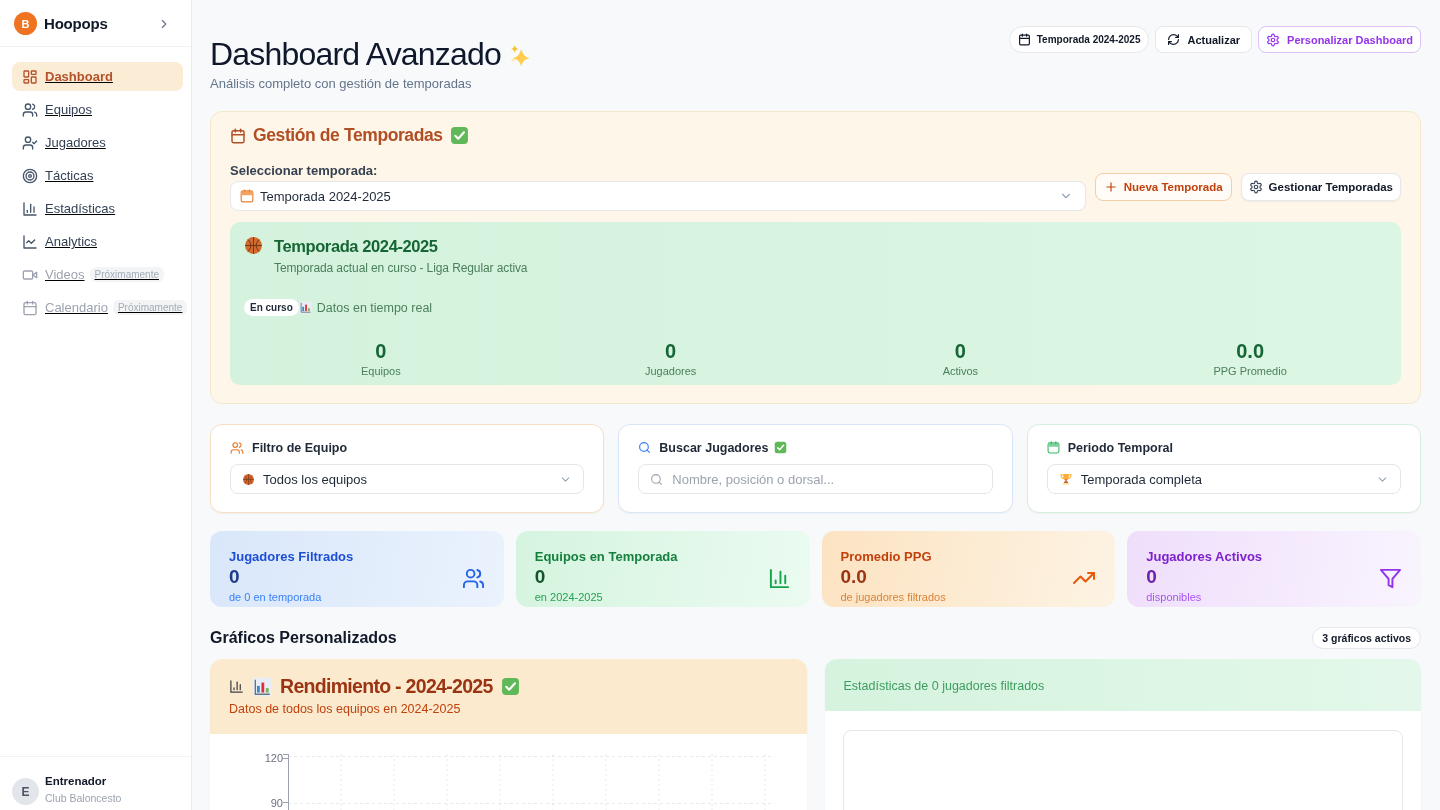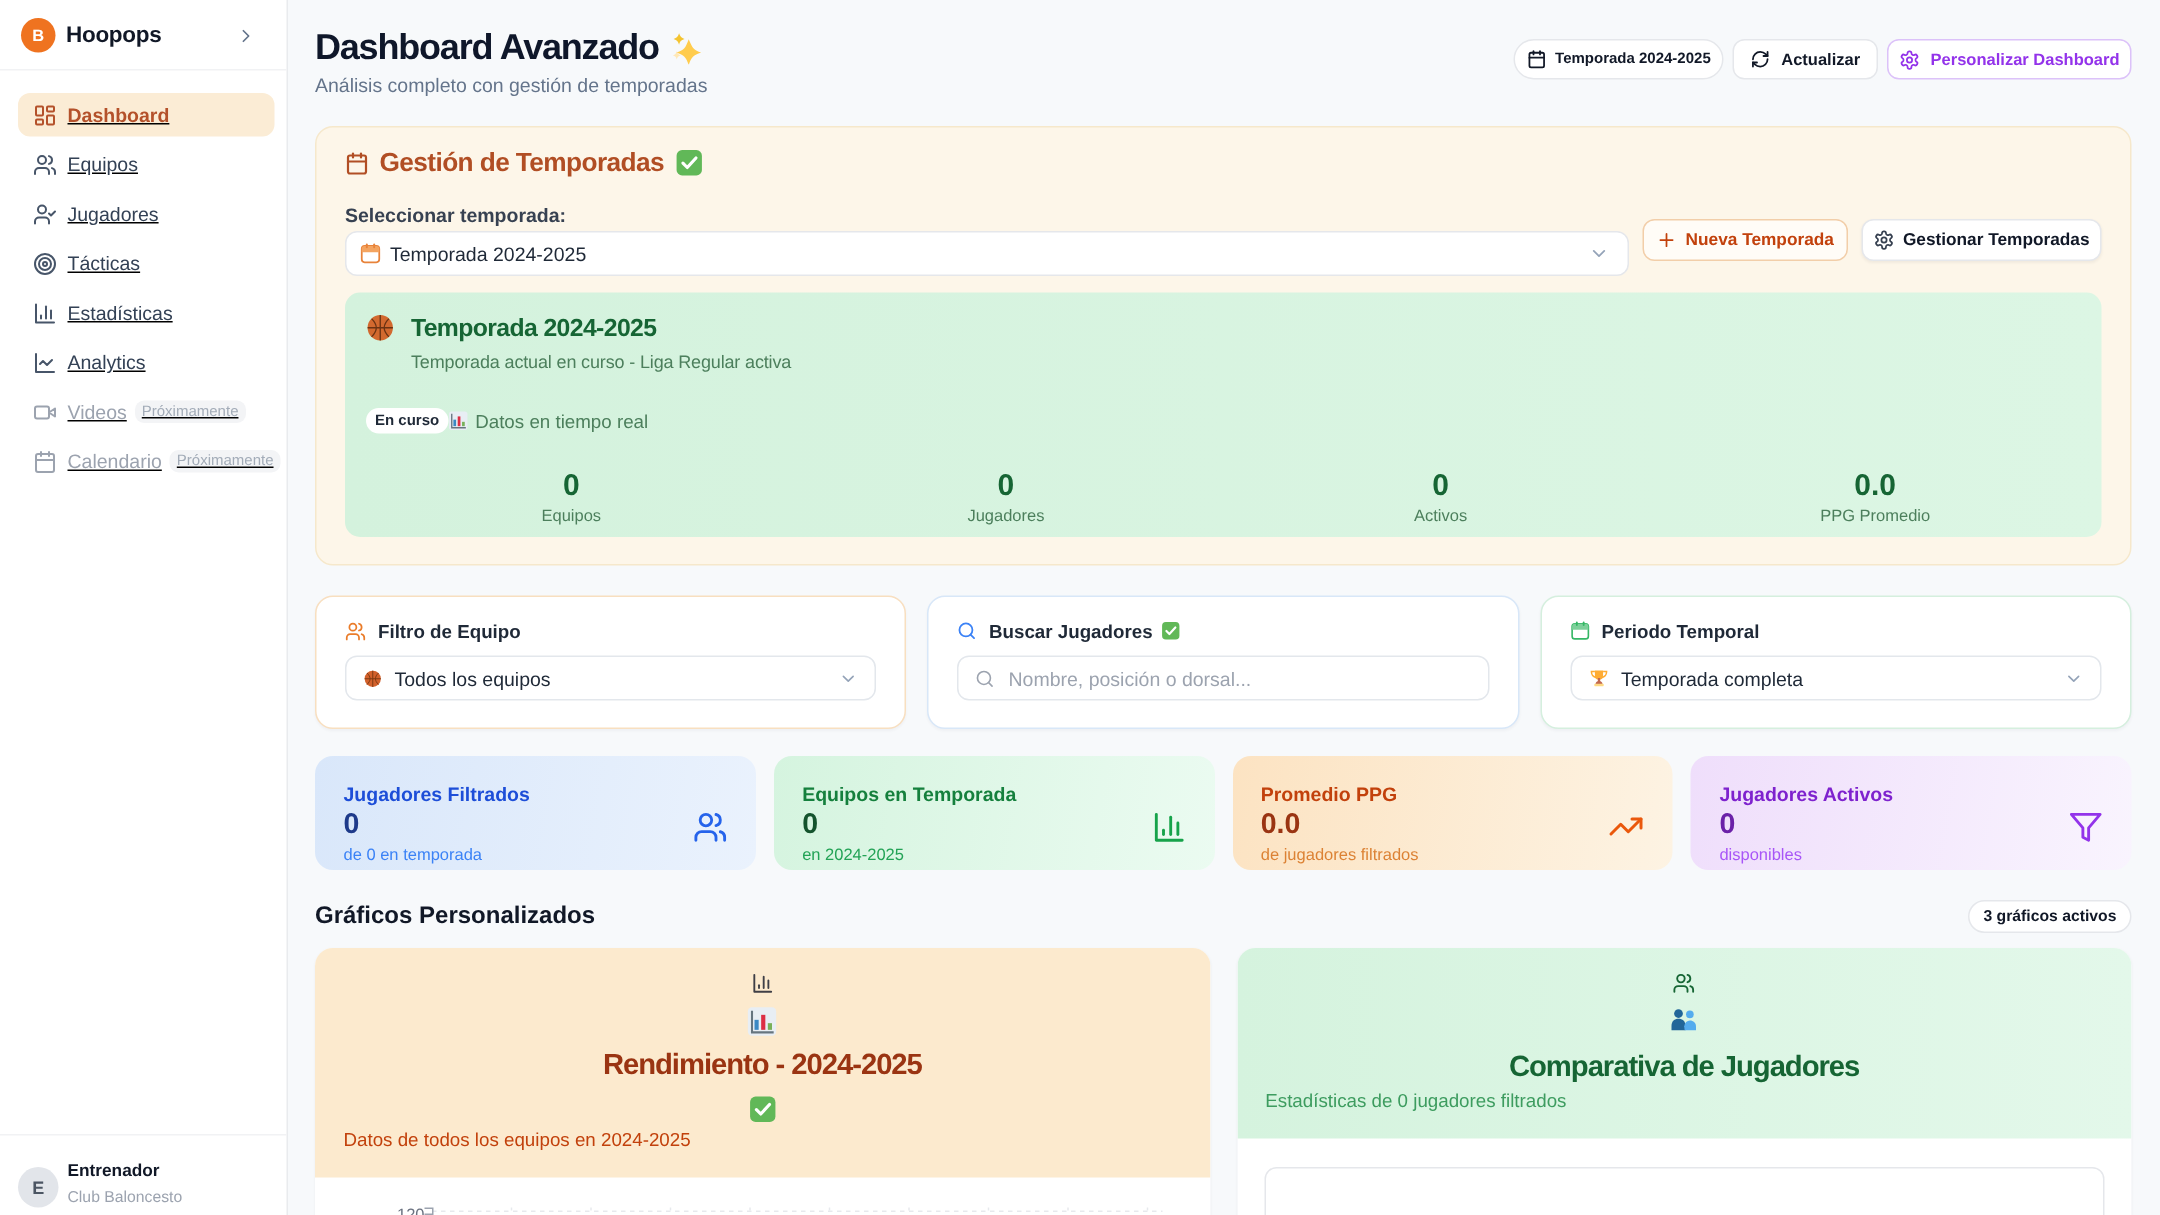--- a/index.html
+++ b/index.html
@@ -24,21 +24,21 @@
 .side-spacer { flex:1; }
 .user-row { border-top:1px solid #F1F2F4; padding:21px 14px 5px 12px; display:flex; align-items:center; }
 .user-avatar { width:27px; height:27px; border-radius:50%; background:#E2E5EA; color:#4B5563; font-size:12px; font-weight:bold; display:flex; align-items:center; justify-content:center; }
 .user-meta { margin-left:6px; margin-top:-4px; }
 .user-name { font-size:11.5px; font-weight:bold; color:#111827; }
 .user-sub { font-size:10.5px; color:#9CA3AF; margin-top:5px; }
 
 
 .main { flex:1; padding:16px 19px 0 18px; }
 .page-head { display:flex; justify-content:space-between; align-items:flex-start; }
-.page-title { font-size:24px; font-weight:bold; color:#0F172A; letter-spacing:-0.8px; display:flex; align-items:center; gap:7px; padding-top:2px; }
+.page-title { font-size:32px; font-weight:normal; color:#0F172A; letter-spacing:-0.8px; display:flex; align-items:center; gap:7px; padding-top:2px;margin-top:18px; }
 .page-sub { font-size:13px; color:#64748B; margin-top:3px; }
 .head-actions { display:flex; gap:6px; margin-top:10px; }
 .btn { display:flex; align-items:center; gap:7px; height:27px; background:#fff; border:1px solid #E5E7EB; border-radius:8px; padding:0 11px; font-size:11px; font-weight:600; color:#111827; }
 .btn.pill { border-radius:999px; font-size:10px; font-weight:bold; padding:0 8px; gap:6px; }
 .btn.purple { color:#9333EA; border-color:#DCC2F9; padding:0 7px; }
 
 
 .gestion { margin-top:20px; background:#FDF6E9; border:1px solid #F6E8CB; border-radius:12px; padding:13px 19px 18px 19px; }
 .gestion-title { display:flex; align-items:center; gap:7px; font-size:17.5px; font-weight:bold; color:#B14E24; letter-spacing:-0.4px; }
 .sel-label { margin-top:17px; font-size:13px; font-weight:bold; color:#374151; line-height:15px; }
@@ -89,21 +89,21 @@
 
 
 .charts-head { display:flex; justify-content:space-between; align-items:center; margin-top:20px; }
 .charts-title { font-size:16px; font-weight:bold; color:#111827; }
 .charts-pill { background:#fff; border:1px solid #E5E7EB; border-radius:999px; padding:4px 9px; font-size:10.5px; font-weight:bold; color:#111827; }
 .charts { display:flex; gap:18px; margin-top:10px; }
 .ccard { flex:1; background:#fff; border-radius:12px; overflow:hidden; box-shadow:0 1px 2px rgba(16,24,40,.05); height:260px; }
 .chead { padding:16px 19px 17px 19px; }
 .chead.orange { background:#FCEACE; }
 .chead.green { background:linear-gradient(90deg,#D5F3DE,#E3F8EA); }
-.ctitle { display:flex; align-items:center; gap:8px; font-size:19.5px; font-weight:bold; letter-spacing:-0.7px;flex-direction:column; }
+.ctitle { display:flex; align-items:center; gap:8px; font-size:19.5px; font-weight:bold; letter-spacing:-0.7px; }
 .chead.orange .ctitle { color:#9A3412; }
 .chead.green .ctitle { color:#166534; }
 .csub { font-size:12.5px; margin-top:4px; line-height:15px; }
 .chead.orange .csub { color:#C2410C; }
 .chead.green .csub { color:#3D9C5F; }
 .cbody { position:relative; }
 .inner-box { margin:19px 18px 0 18px; border:1px solid #E5E7EB; border-radius:8px; height:200px; background:#fff; }
 </style>
 </head>
 <body>
@@ -504,35 +504,20 @@
             <line x1="73" y1="20.5" x2="78" y2="20.5"></line>
           </g>
           <text x="73" y="28" font-size="11" fill="#6B7280" text-anchor="end">120</text>
           <text x="73" y="73" font-size="11" fill="#6B7280" text-anchor="end">90</text>
           <path d="M75 109 L100 91" stroke="#E8833A" stroke-width="2.5" fill="none"></path>
         </svg>
       </div>
     </div>
     <div class="ccard">
       <div class="chead green">
-        <div class="ctitle">
-          <svg width="15" height="15" viewBox="0 0 24 24" fill="none" stroke="#166534" stroke-width="2" stroke-linecap="round" stroke-linejoin="round">
-              <path d="M16 21v-2a4 4 0 0 0-4-4H6a4 4 0 0 0-4 4v2"></path>
-              <circle cx="9" cy="7" r="4"></circle>
-              <path d="M22 21v-2a4 4 0 0 0-3-3.87"></path>
-              <path d="M16 3.13a4 4 0 0 1 0 7.75"></path>
-            </svg>
-          <svg width="21" height="21" viewBox="0 0 36 36">
-              <circle cx="12" cy="8" r="5" fill="#226699"></circle>
-              <path d="M4 22c0-5 3.5-8 8-8s8 3 8 8v5H4z" fill="#226699"></path>
-              <circle cx="25" cy="9" r="4.4" fill="#55ACEE"></circle>
-              <path d="M18.5 22.5c.8-4 3.2-6.5 6.5-6.5 4 0 7 2.7 7 7v4h-13z" fill="#55ACEE"></path>
-            </svg>
-          Comparativa de Jugadores
-        </div>
         <div class="csub">Estadísticas de 0 jugadores filtrados</div>
       </div>
       <div class="cbody">
         <div class="inner-box"></div>
       </div>
     </div>
   </div>
 </div>
 
 </body></html>

